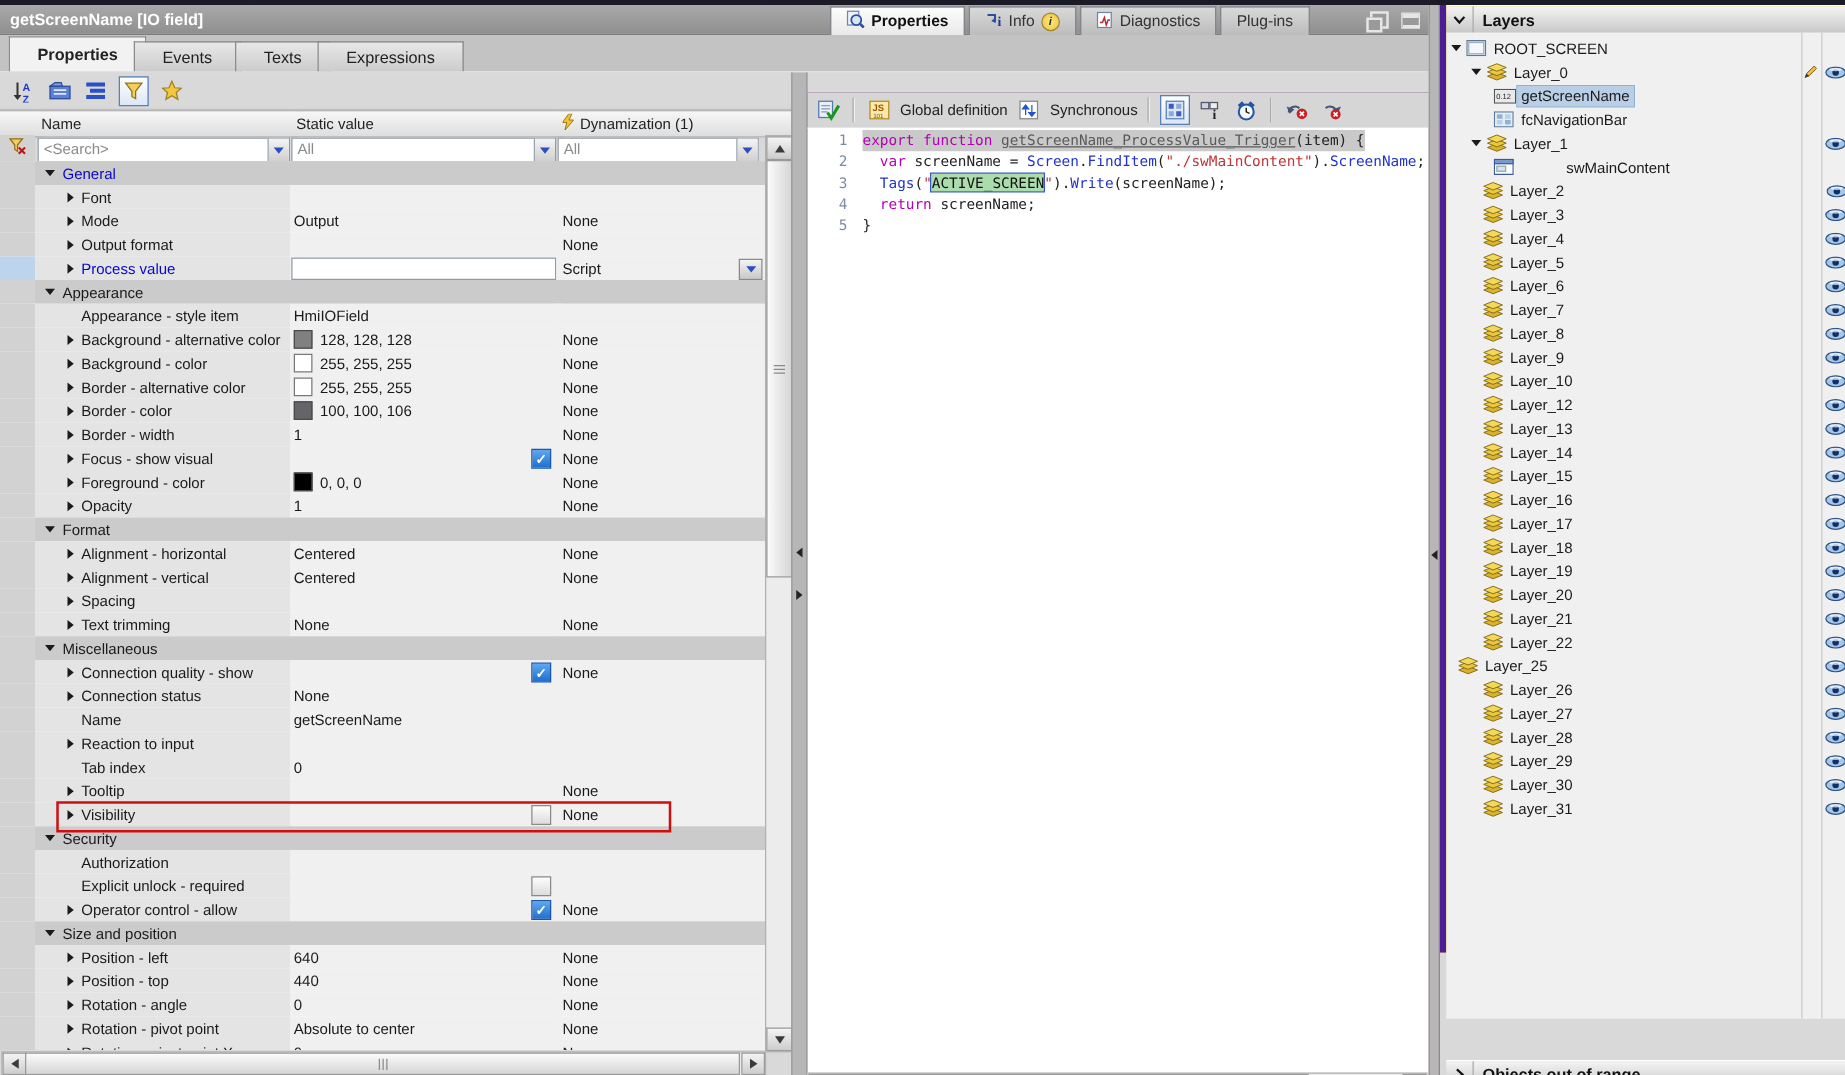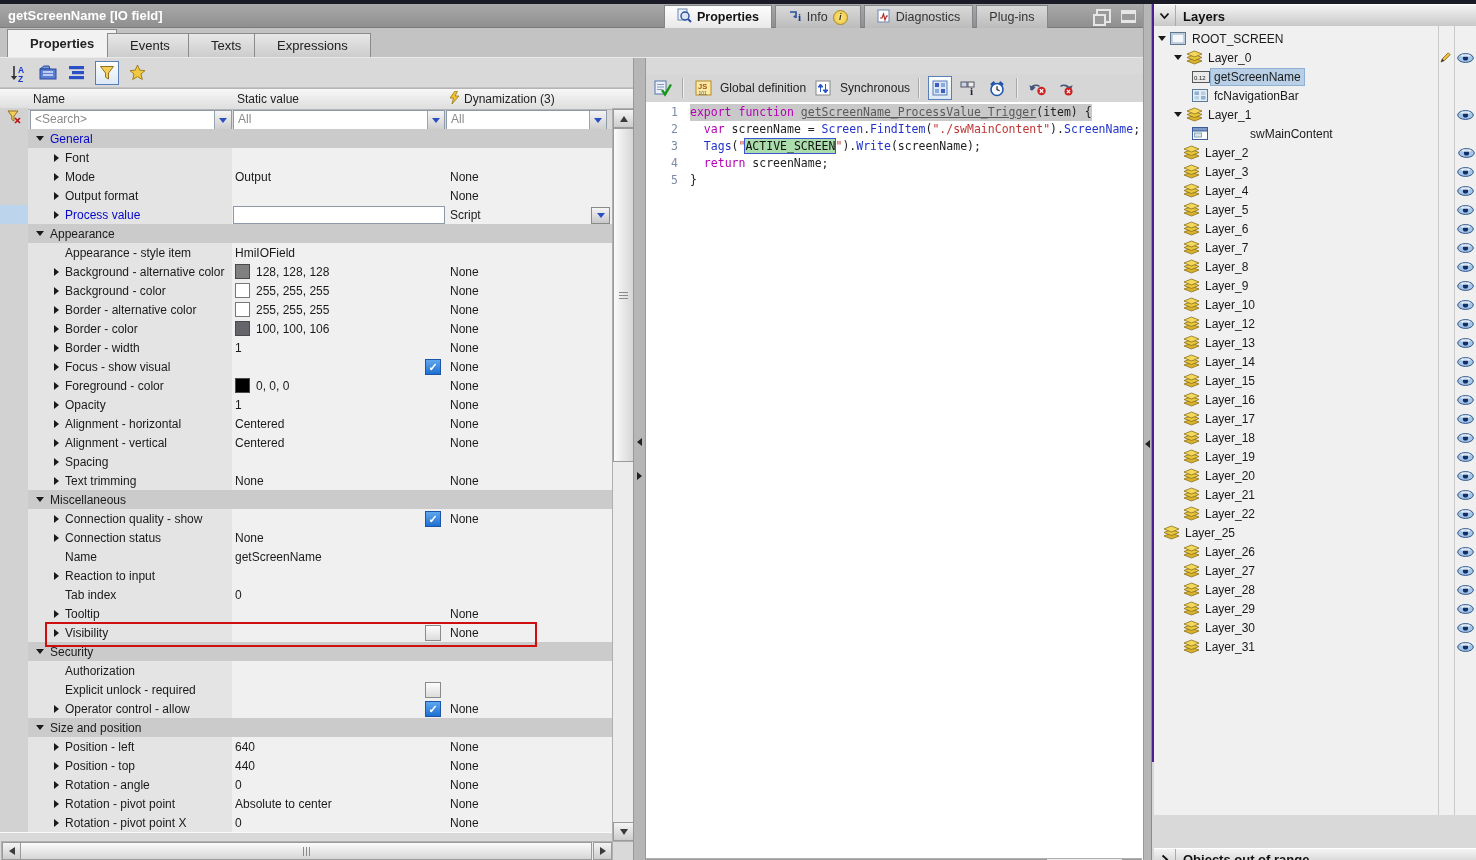--- a/index.html
+++ b/index.html
@@ -110,21 +110,21 @@
   .lt .kw{color:#b400b4;}
   .lt .obj{color:#2233cc;}
   .lt .str{color:#c03535;}
   .lt .fn{color:#5a5a5a;text-decoration:underline;}
   .lt .pl{color:#222;}
   .lt .mark{color:#111;background:#abdcab;outline:1px solid #3a55d4;}
   .code-line.hl .lt{background:#c9c9c9;}
   .sc-hs{left:0px;top:784px;width:496px;}
 
   
-  .layers-panel{left:1152px;top:4px;width:324px;height:758px;background:#eab308;border-left:2px solid #4c1d95;}
+  .layers-panel{left:1152px;top:4px;width:324px;height:758px;background:#eab308;border-left:5px solid #4c1d95;}
   .panel-hdr{position:absolute;left:0;width:324px;height:22px;background:linear-gradient(#f4f4f4,#c6c6c6);
              border-top:1px solid #fff;border-bottom:1px solid #8f8f8f;display:flex;align-items:center;}
   .panel-hdr .chevbox{width:21px;height:100%;border-right:1px solid #aaa;display:flex;align-items:center;justify-content:center;}
   .panel-hdr .htxt{font-weight:bold;font-size:13px;padding-left:7px;color:#111;}
   .ly-tree{position:absolute;left:0;top:22px;width:324px;height:789px;background:#f0f0f0;overflow:hidden;}
   .ly-vline{position:absolute;top:0;bottom:0;width:1px;background:#c9c9c9;}
   .ly-row{position:relative;height:19px;display:flex;align-items:center;}
   .ly-exp{width:0;height:0;border-left:4px solid transparent;border-right:4px solid transparent;
           border-top:5px solid #1a1a1a;margin-right:4px;flex:none;}
   .ly-noexp{width:9px;flex:none;}
@@ -234,21 +234,21 @@
     <div class="pg-header" style="left:28px;width:204px;top:30px;">
         <span>Name</span>
       </div>
     <div class="pg-header" style="left:232px;width:213px;top:30px;">
         <span>Static value</span>
       </div>
     <div class="pg-header" style="left:445px;width:188px;top:30px;">
       <span style="margin-right:5px;"><svg width="9" height="13" viewBox="0 0 9 13">
             <polygon points="5,0 0,7 3.4,7 2,13 9,5 5.2,5 7.5,0" fill="#f2c230" stroke="#8a6a10" stroke-width="0.7"></polygon>
           </svg></span>
-      <span>Dynamization (3)</span>
+      <span>Dynamization (1)</span>
     </div>
 
     <div class="pg-search-gutter">
       <span><svg width="14" height="14" viewBox="0 0 14 14">
             <path d="M1 1 h10 l-4 5 v5 l-2.2-1.4 v-3.6 Z" fill="#f3cf5a" stroke="#93701d"></path>
             <path d="M8 8 l5 5 M13 8 l-5 5" stroke="#c01010" stroke-width="1.6"></path>
           </svg></span>
     </div>
     <div class="combo" style="left:30px;width:200px;">
       <span class="ctxt">&lt;Search&gt;</span>
@@ -443,20 +443,27 @@
           <div class="cell c-gutter"></div>
           <div class="cell c-name">
             <span class="tri-col"></span>
             <span>Opacity</span>
           </div>
           <div class="cell c-val">
             <span>1</span>
           </div>
           <div class="cell c-dyn">
             <span>None</span>
+          </div>
+        </div>
+        <div class="pg-row group">
+          <div class="cell c-gutter"></div>
+          <div class="cell c-name" style="width: 584px; border-right: none;">
+            <span class="tri-exp"></span>
+            <span>Format</span>
           </div>
         </div>
         <div class="pg-row">
           <div class="cell c-gutter"></div>
           <div class="cell c-name">
             <span class="tri-col"></span>
             <span>Alignment - horizontal</span>
           </div>
           <div class="cell c-val">
             <span>Centered</span>

